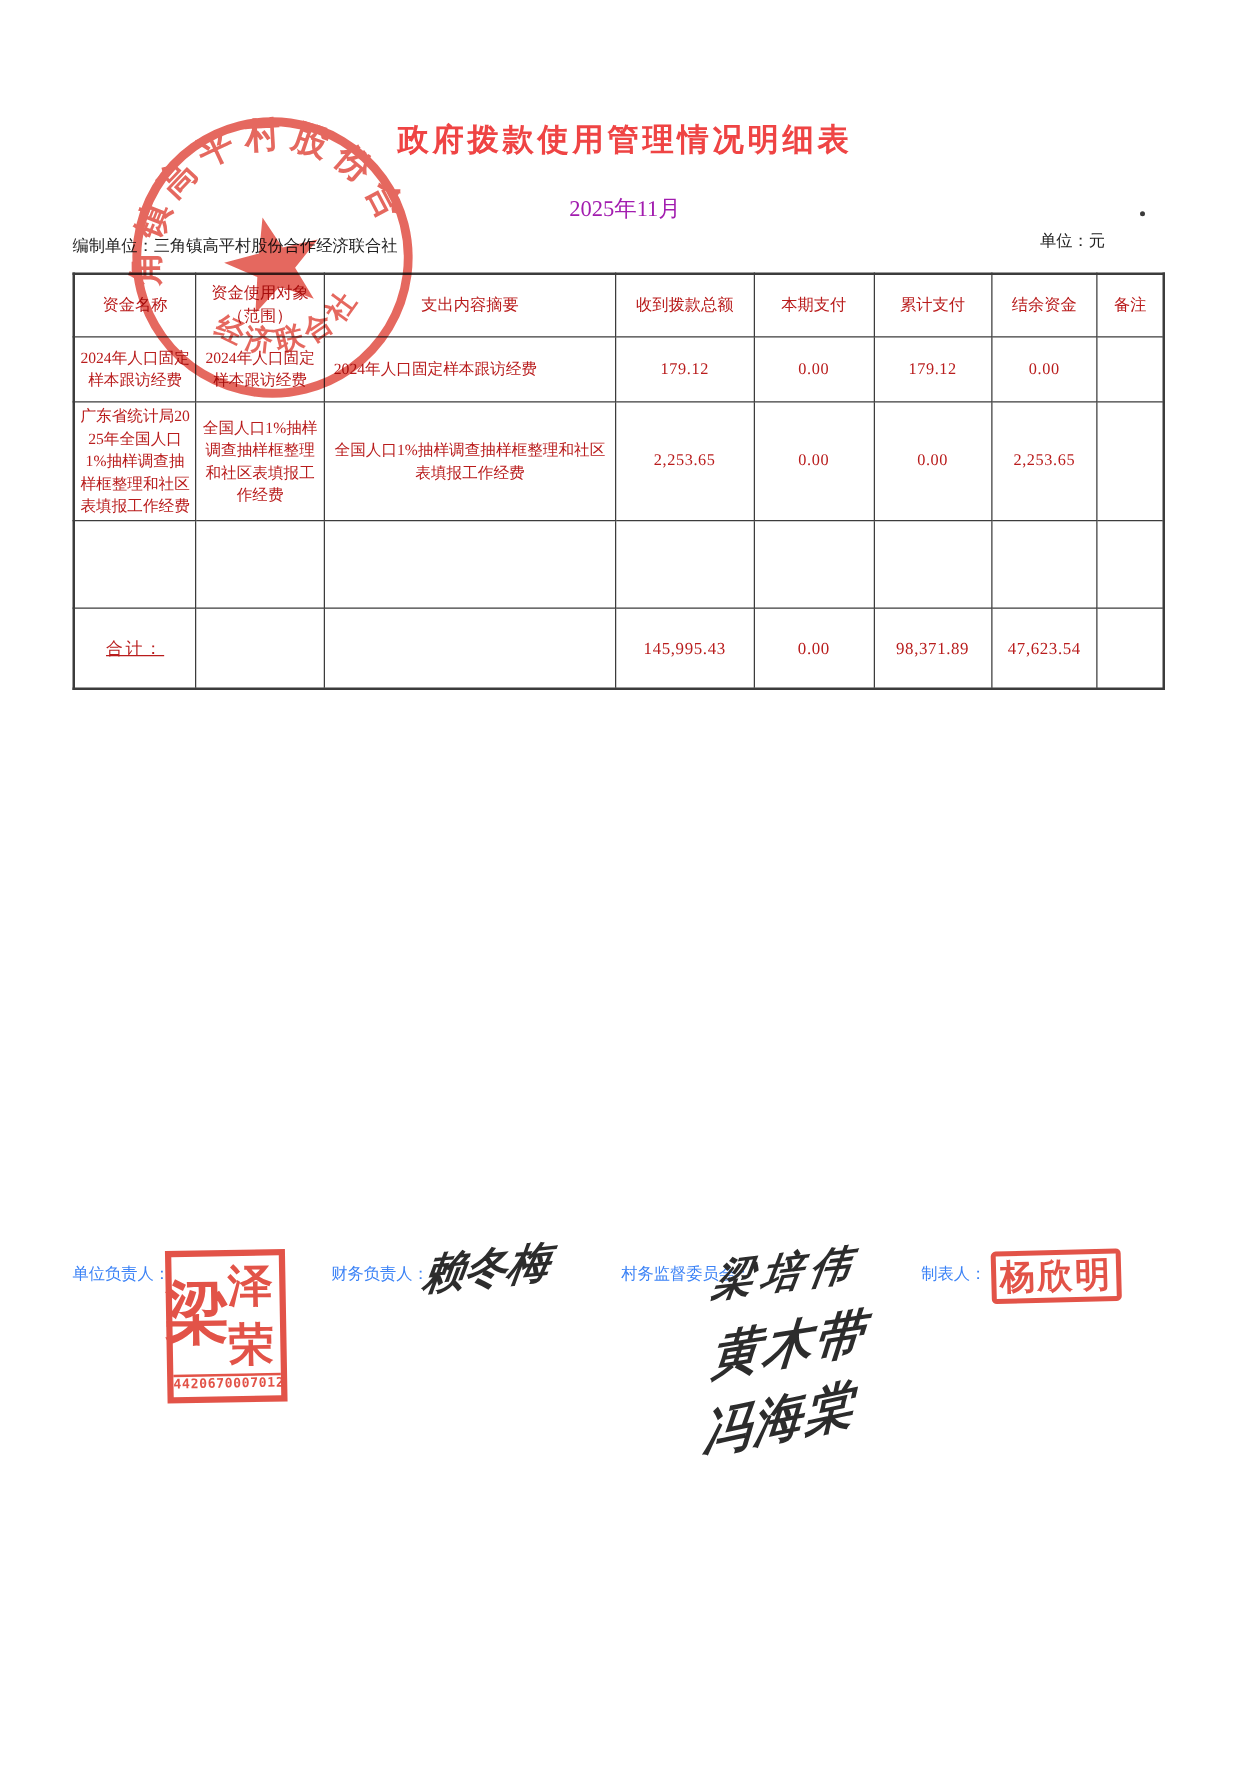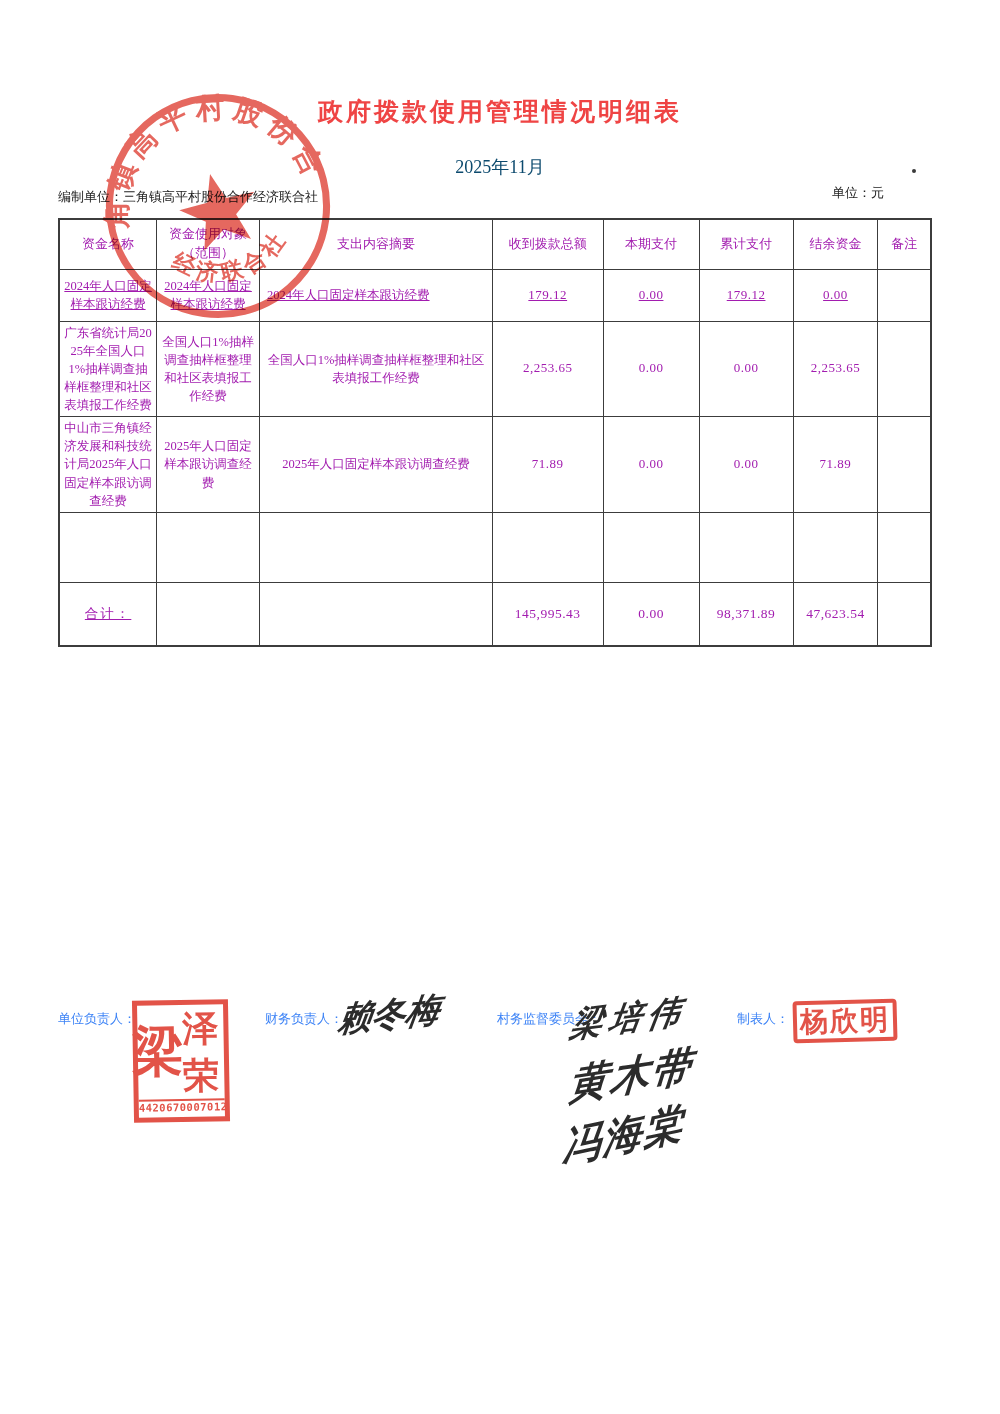--- a/index.html
+++ b/index.html
@@ -14,35 +14,35 @@
   .page{position:absolute;inset:0;}
 
   
   .doc-title{
     position:absolute;top:95px;left:0;width:100%;
     text-align:center;font-size:25px;font-weight:bold;
     letter-spacing:3px;color:#ef4444;
   }
   .doc-period{
     position:absolute;top:155px;left:0;width:100%;
-    text-align:center;font-size:18px;color:#0c4a6e;
+    text-align:center;font-size:18px;color:#a21caf;
   }
   .meta-line{position:absolute;top:188px;left:58px;width:874px;font-size:13px;color:#222;}
   .meta-left{position:absolute;left:0;top:0;}
   .meta-right{position:absolute;right:48px;top:-4px;}
   .dot-artifact{
     position:absolute;left:912px;top:169px;width:4px;height:4px;
     background:#3a3a3a;border-radius:50%;
   }
 
   
   table.tbl{
     position:absolute;left:58px;top:218px;width:874px;
     border-collapse:collapse;table-layout:fixed;
-    font-size:12.5px;color:#a21caf;
+    font-size:12.5px;color:#b91c1c;
   }
   .tbl th,.tbl td{
     border:1px solid #3c3c3c;
     text-align:center;vertical-align:middle;
     padding:2px 3px;line-height:1.45;
     word-break:break-all;
   }
   .tbl thead tr{height:50px;}
   .tbl th{font-weight:normal;font-size:13px;}
   .tbl td.num{font-size:13px;letter-spacing:0.5px;}
@@ -129,48 +129,38 @@
           <th>资金使用对象（范围）</th>
           <th>支出内容摘要</th>
           <th>收到拨款总额</th>
           <th>本期支付</th>
           <th>累计支付</th>
           <th>结余资金</th>
           <th>备注</th>
         </tr>
     </thead>
     <tbody>
-        <tr style="height: 52px; text-decoration: underline;">
+        <tr style="height: 52px;">
           <td>2024年人口固定样本跟访经费</td>
           <td>2024年人口固定样本跟访经费</td>
           <td>2024年人口固定样本跟访经费</td>
           <td class="num">179.12</td>
           <td class="num">0.00</td>
           <td class="num">179.12</td>
           <td class="num">0.00</td>
           <td></td>
         </tr>
         <tr style="height: 77px;">
           <td>广东省统计局2025年全国人口1%抽样调查抽样框整理和社区表填报工作经费</td>
           <td>全国人口1%抽样调查抽样框整理和社区表填报工作经费</td>
           <td>全国人口1%抽样调查抽样框整理和社区表填报工作经费</td>
           <td class="num">2,253.65</td>
           <td class="num">0.00</td>
           <td class="num">0.00</td>
           <td class="num">2,253.65</td>
-          <td></td>
-        </tr>
-        <tr style="height: 84px;">
-          <td>中山市三角镇经济发展和科技统计局2025年人口固定样本跟访调查经费</td>
-          <td>2025年人口固定样本跟访调查经费</td>
-          <td>2025年人口固定样本跟访调查经费</td>
-          <td class="num">71.89</td>
-          <td class="num">0.00</td>
-          <td class="num">0.00</td>
-          <td class="num">71.89</td>
           <td></td>
         </tr>
         <tr style="height: 70px;">
           <td></td>
           <td></td>
           <td></td>
           <td class="num"></td>
           <td class="num"></td>
           <td class="num"></td>
           <td class="num"></td>

